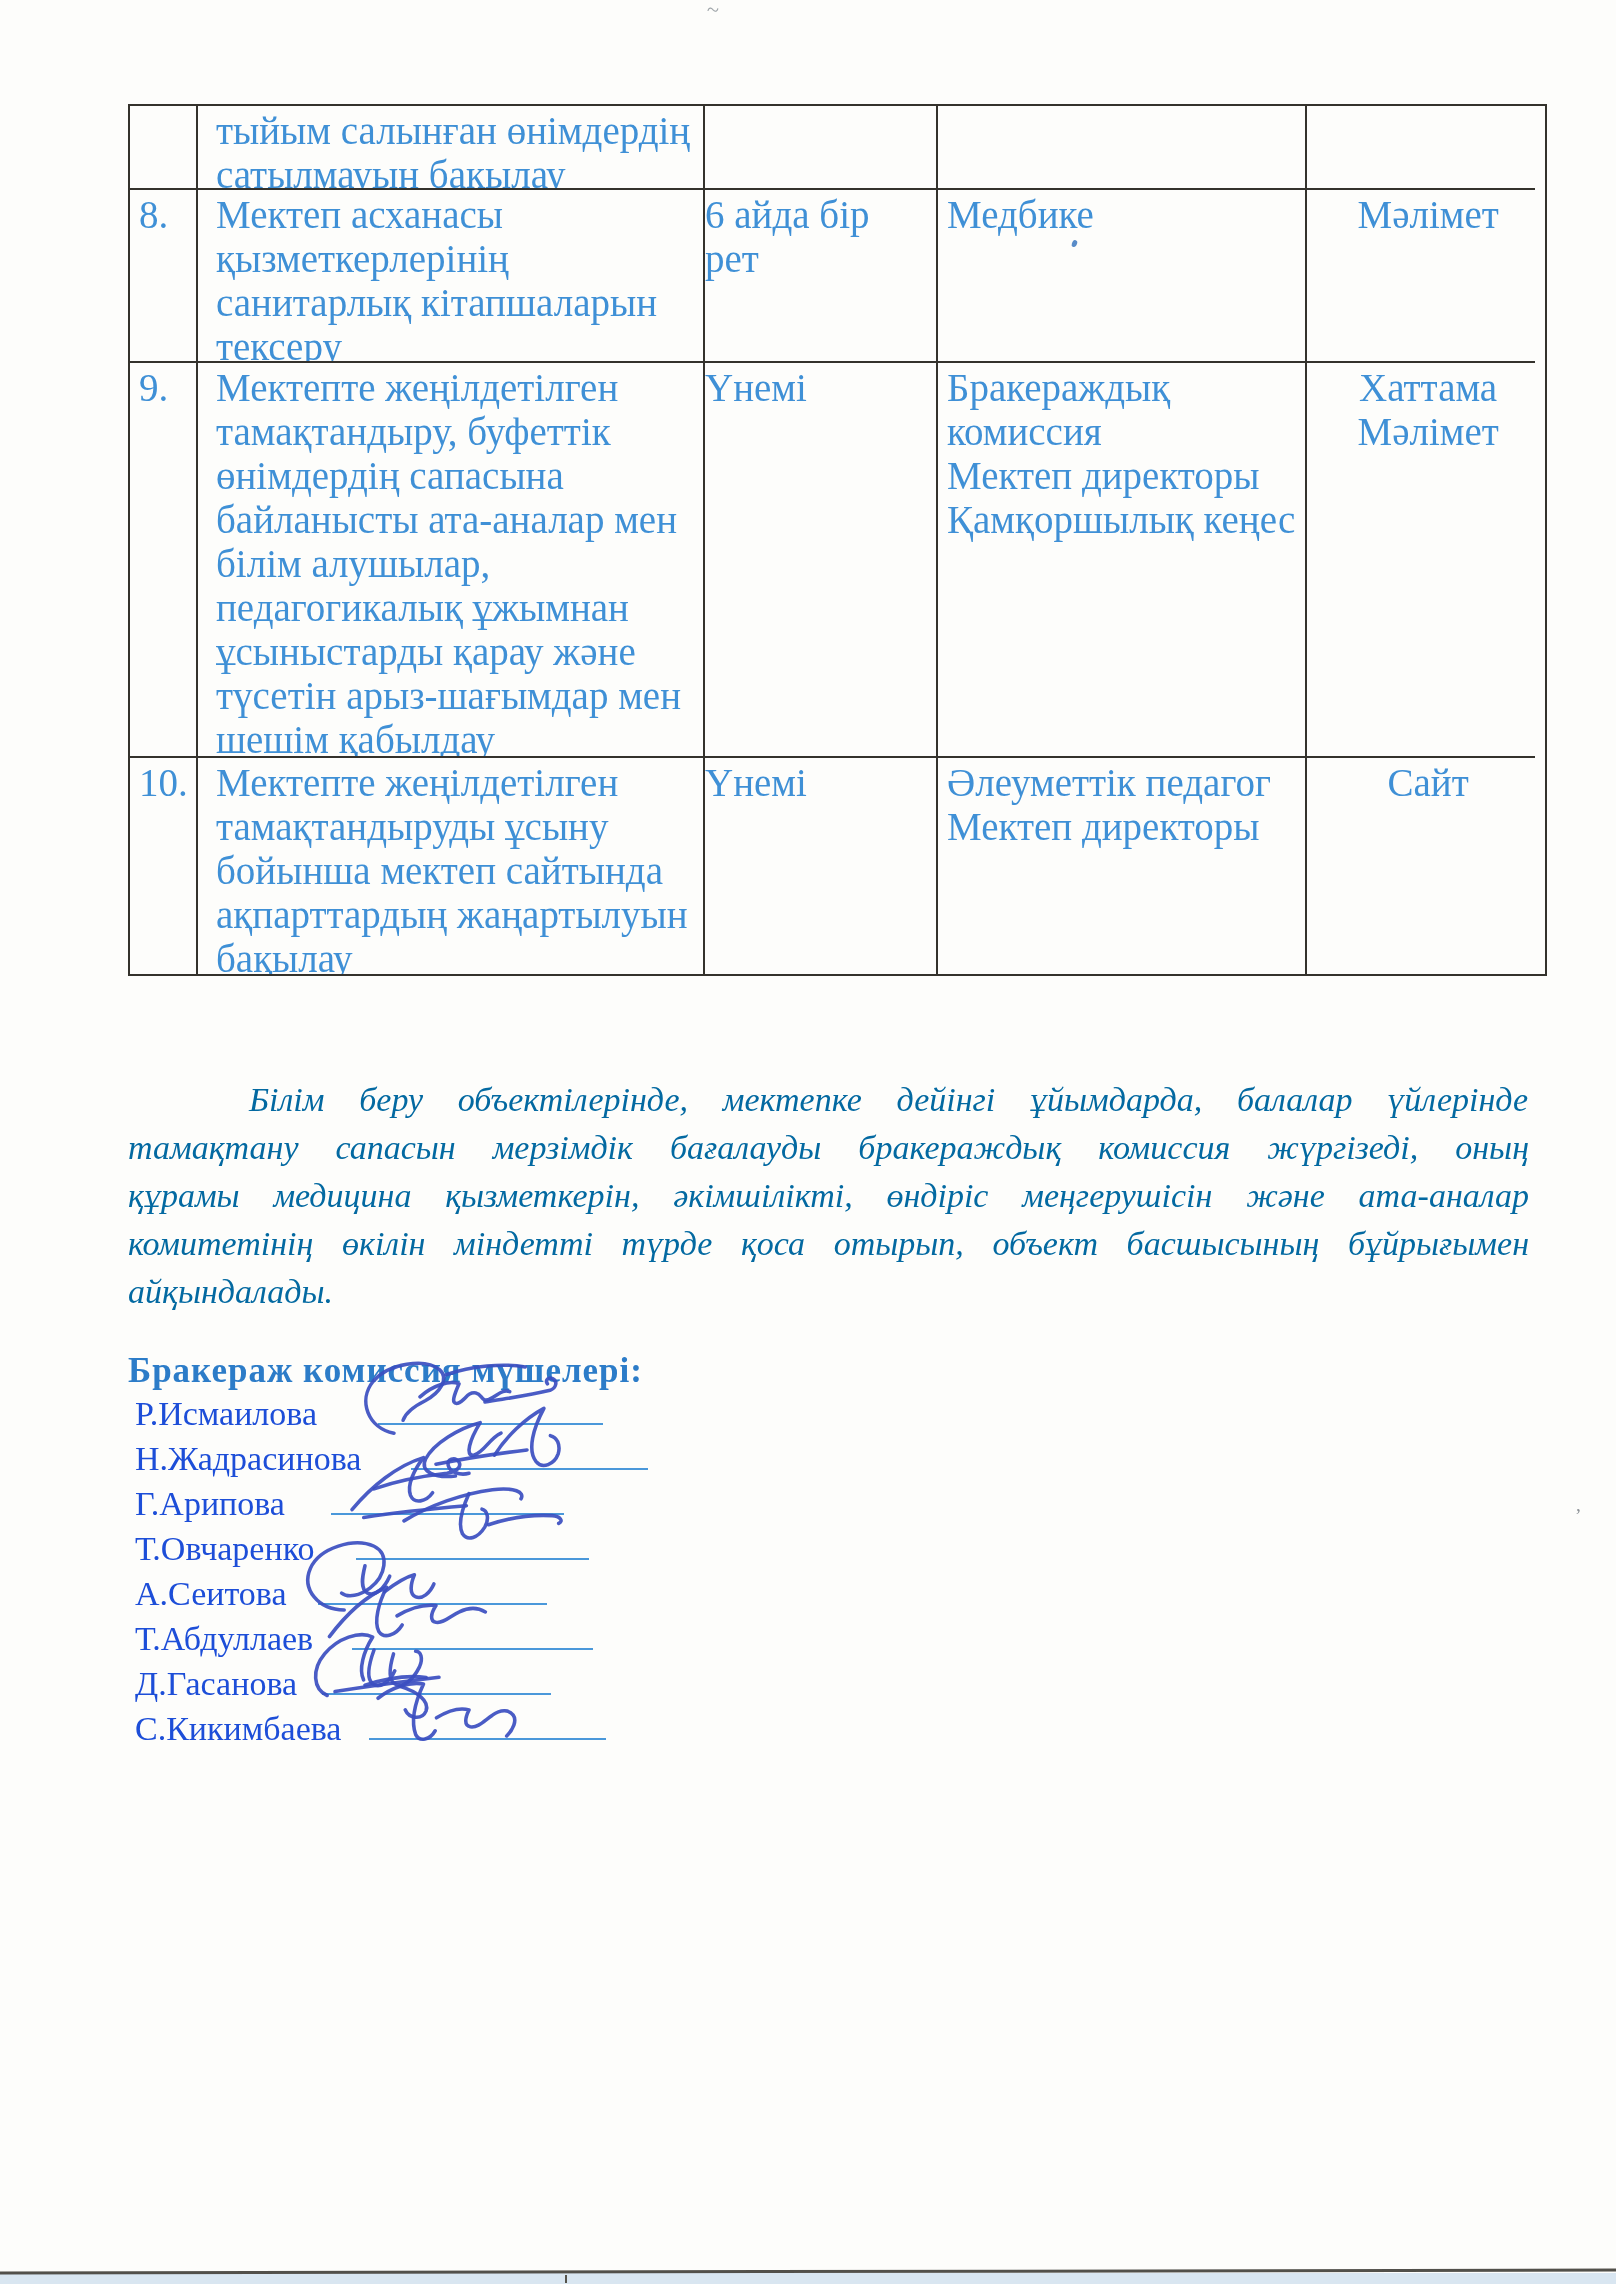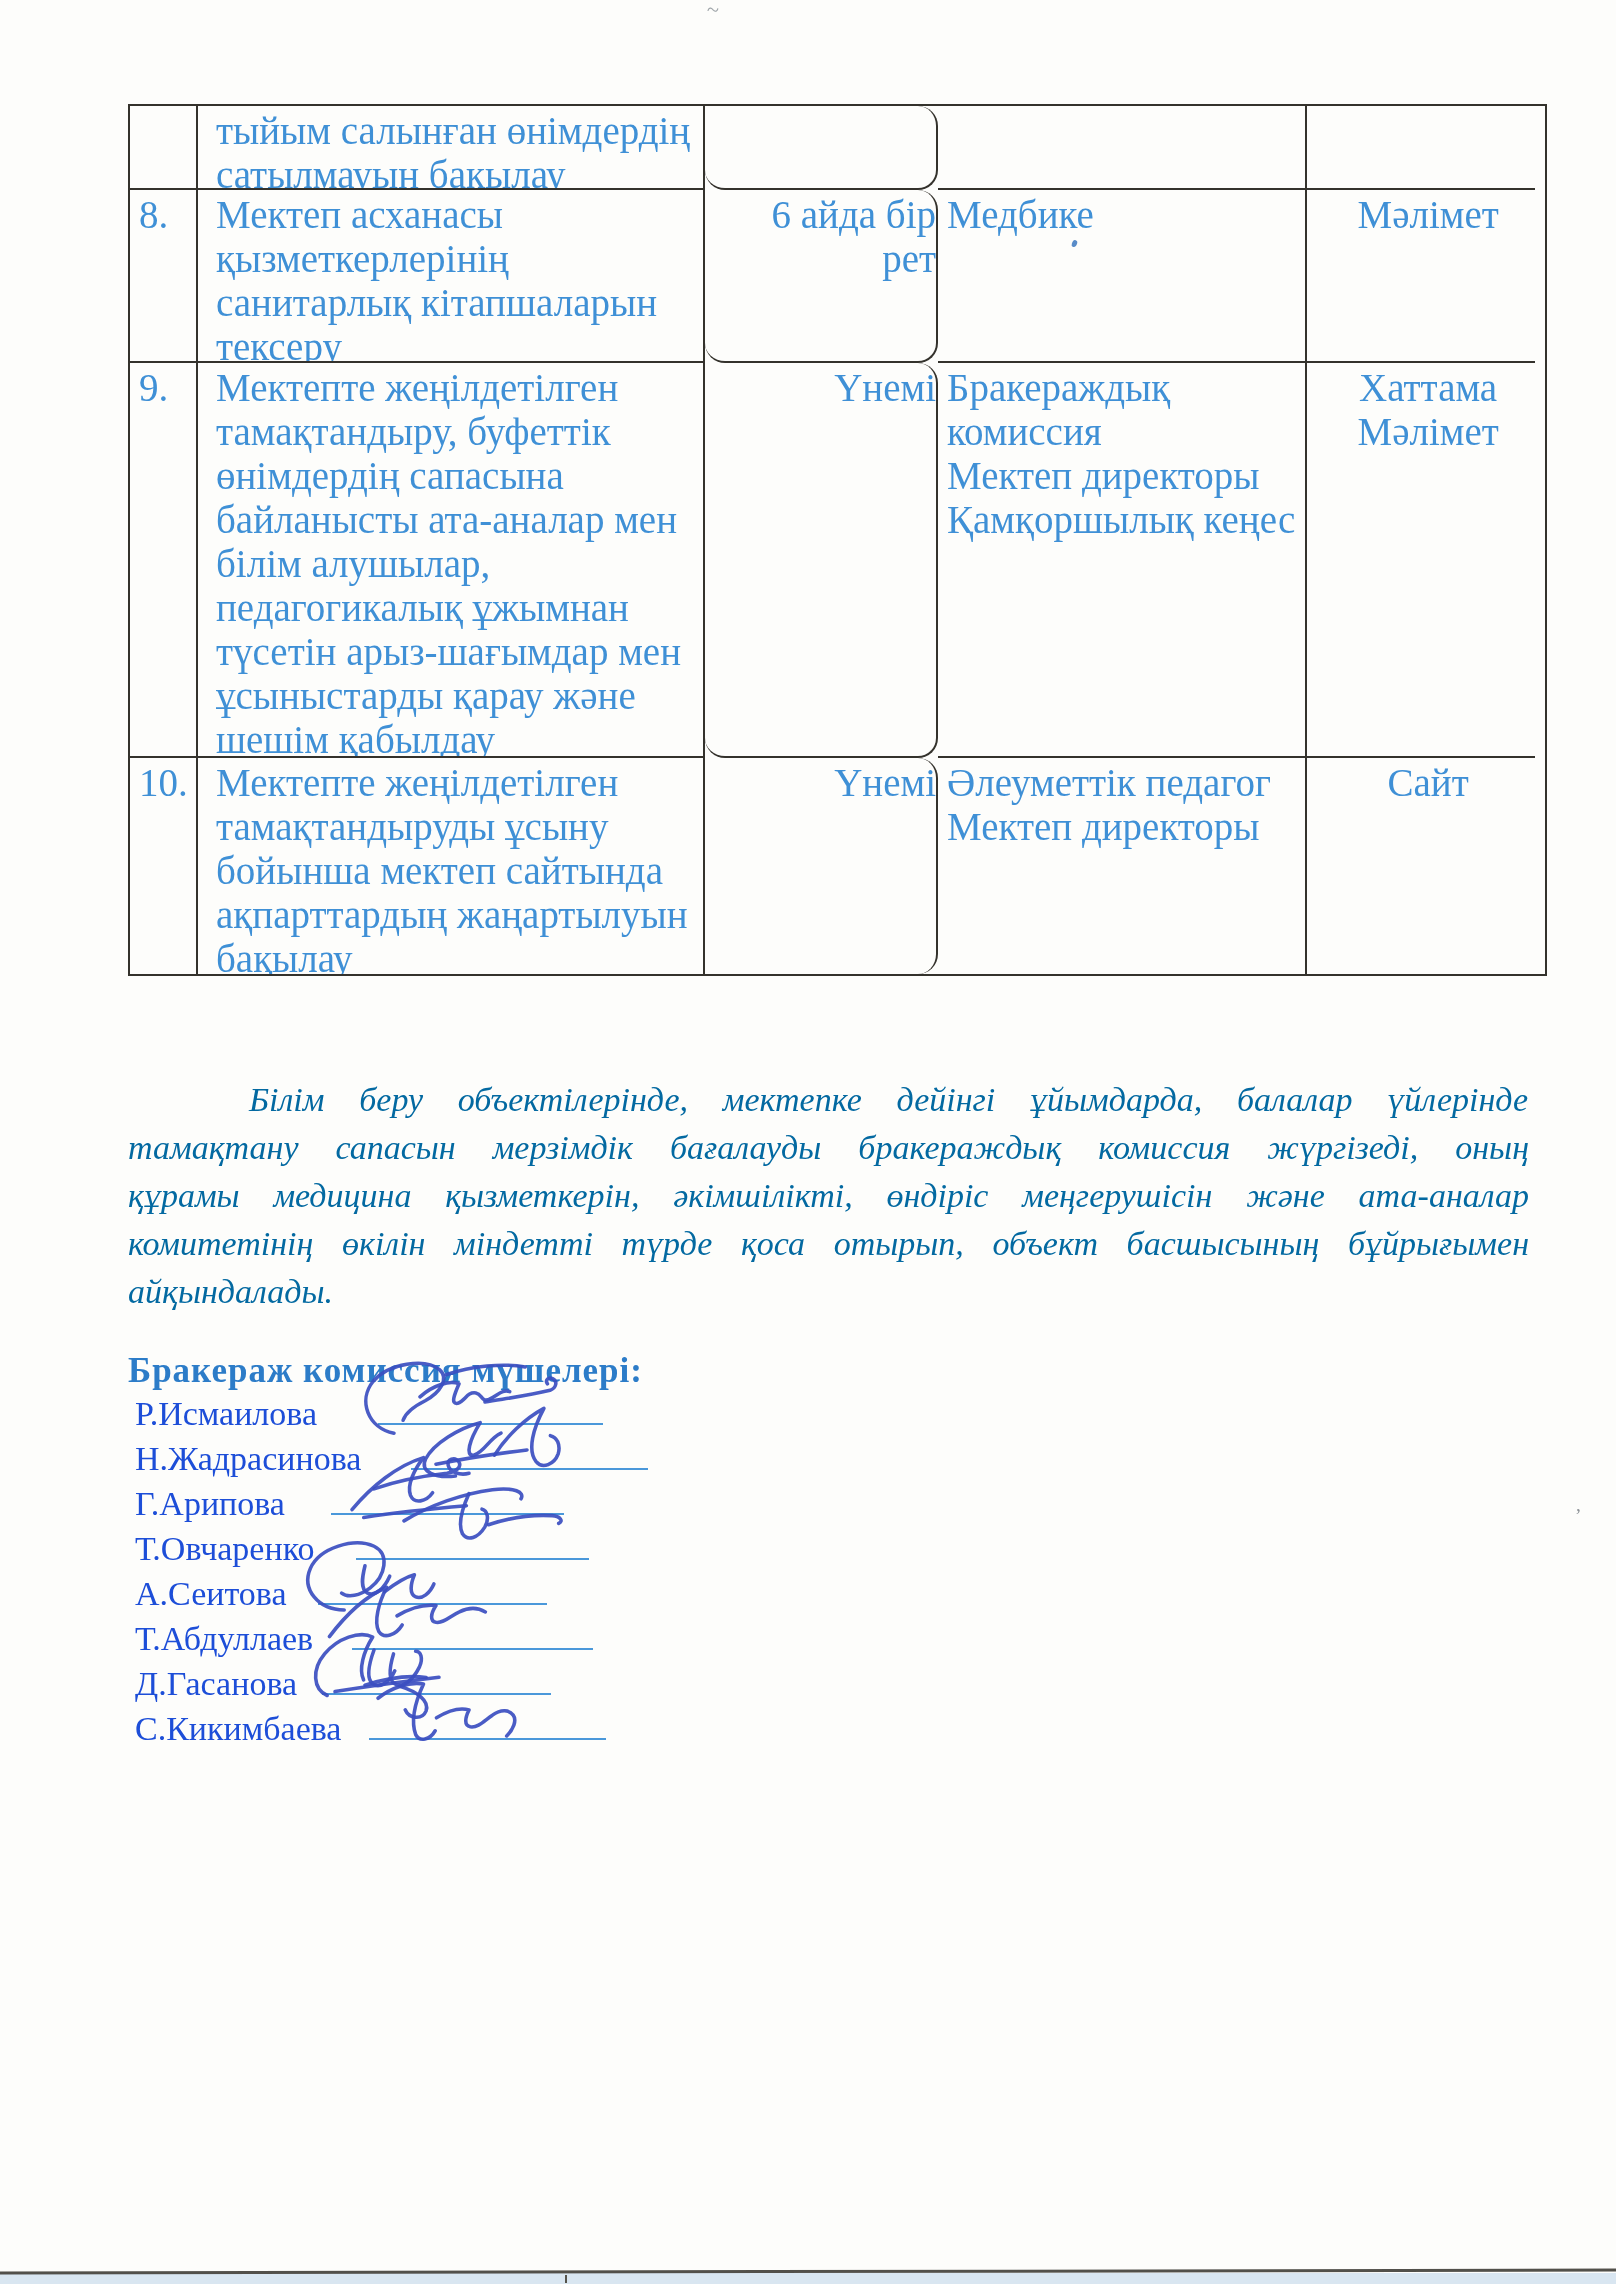--- a/index.html
+++ b/index.html
@@ -10,21 +10,21 @@
   .tbl{position:absolute;left:128px;top:104px;display:grid;
        grid-template-columns:68px 507px 233px 369px 228px;
        grid-template-rows:84px 173px 395px 216px;
        border:2.6px solid #34322c;width:1415px;}
   .c{border-right:2.6px solid #34322c;border-bottom:2.6px solid #34322c;
      font-size:39px;line-height:44px;padding-top:2.6px;box-sizing:border-box;overflow:hidden;}
   .c.lastcol{border-right:none;}
   .c.lastrow{border-bottom:none;}
   .c.num{padding-left:9px;}
   .c.task{padding-left:18px;}
-  .c.freq{text-align:right;border-radius:20px;}
+  .c.freq{text-align:left;}
   .c.resp{padding-left:9px;}
   .c.res{padding-left:14.3px;text-align:center;}
   .ln{height:44px;white-space:nowrap;}
 
   
   .para{position:absolute;left:128px;top:1076px;width:1401px;font-style:italic;
         font-size:34px;color:#0369a1;}
   .para .pln{height:48px;line-height:48px;text-align:justify;text-align-last:justify;white-space:nowrap;}
   .para .pln.first{padding-left:121px;width:1279px;}
   .para .pln.last{text-align-last:left;}
@@ -109,22 +109,22 @@
     <div class="c num">
       <div class="ln">9.</div>
     </div>
     <div class="c task">
       <div class="ln">Мектепте жеңілдетілген</div>
       <div class="ln">тамақтандыру, буфеттік</div>
       <div class="ln">өнімдердің сапасына</div>
       <div class="ln">байланысты ата-аналар мен</div>
       <div class="ln">білім алушылар,</div>
       <div class="ln">педагогикалық ұжымнан</div>
+      <div class="ln">ұсыныстарды қарау және</div>
       <div class="ln">түсетін арыз-шағымдар мен</div>
-      <div class="ln">ұсыныстарды қарау және</div>
       <div class="ln">шешім қабылдау</div>
     </div>
     <div class="c freq">
       <div class="ln">Үнемі</div>
     </div>
     <div class="c resp">
       <div class="ln">Бракераждық</div>
       <div class="ln">комиссия</div>
       <div class="ln">Мектеп директоры</div>
       <div class="ln">Қамқоршылық кеңес</div>

